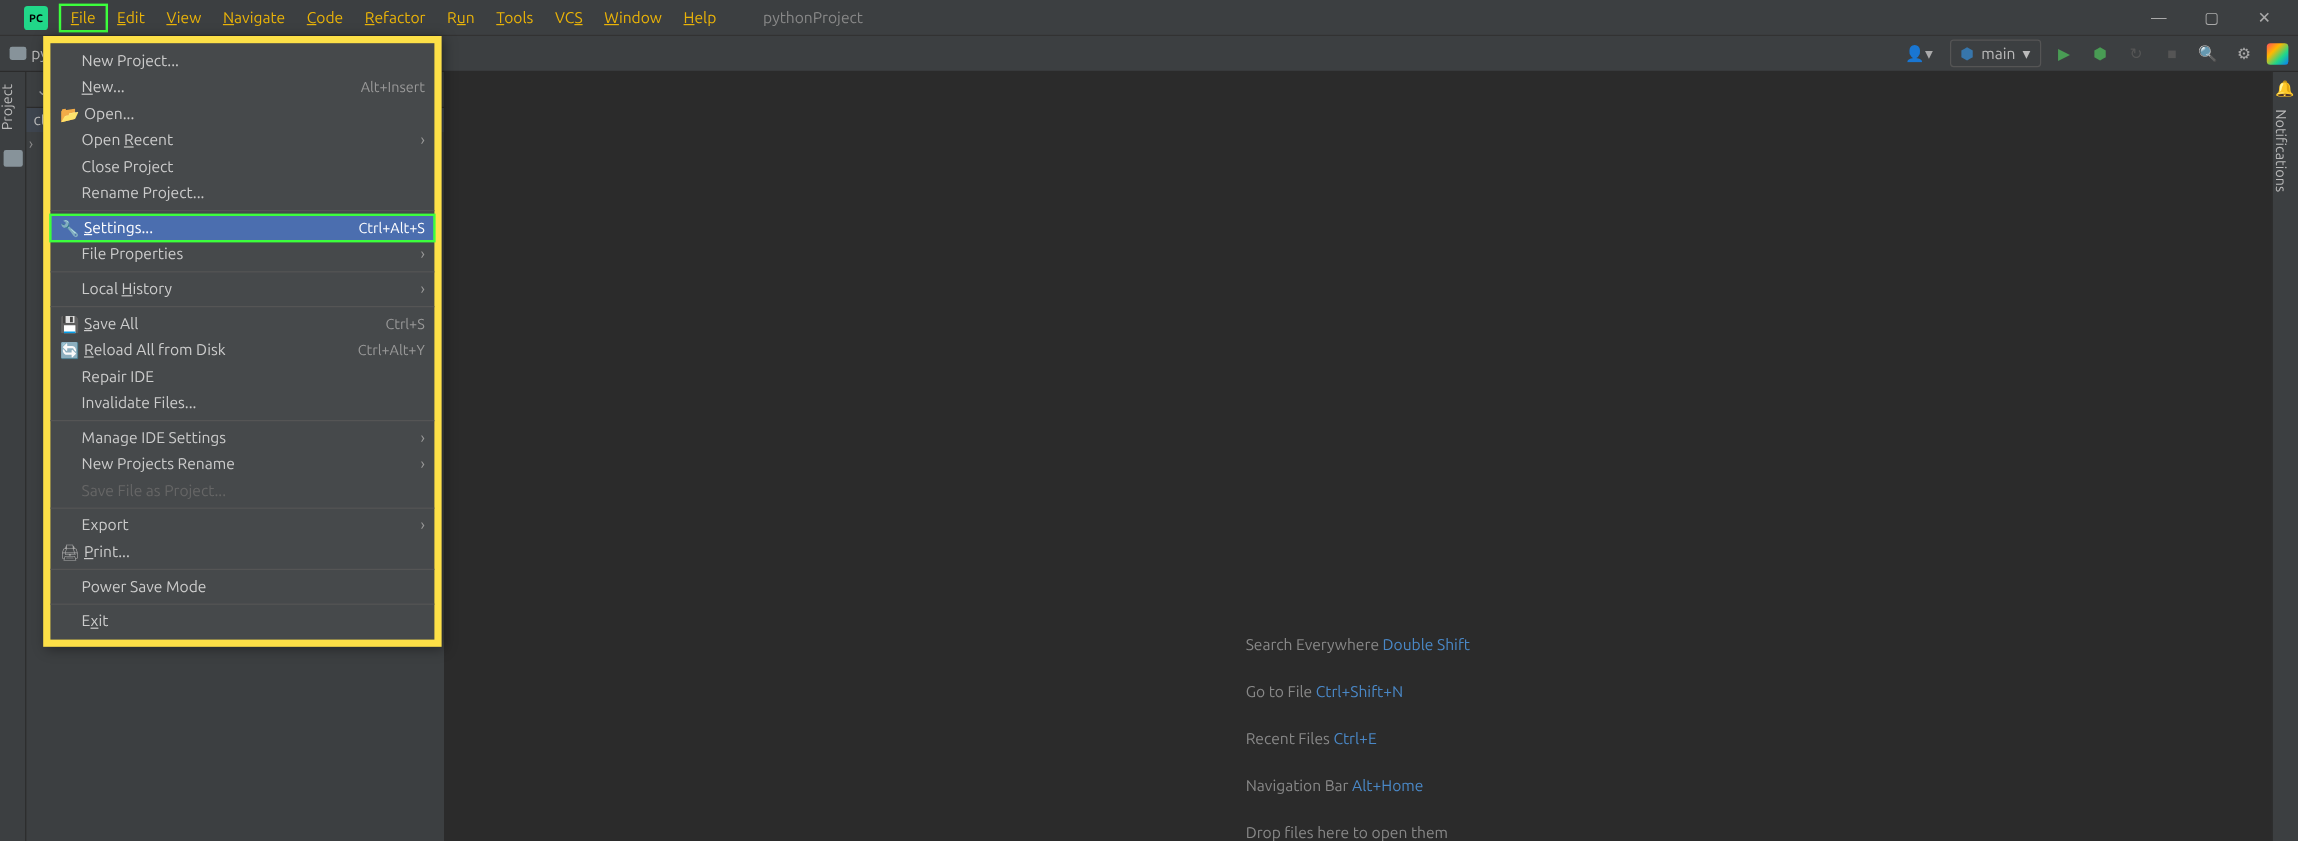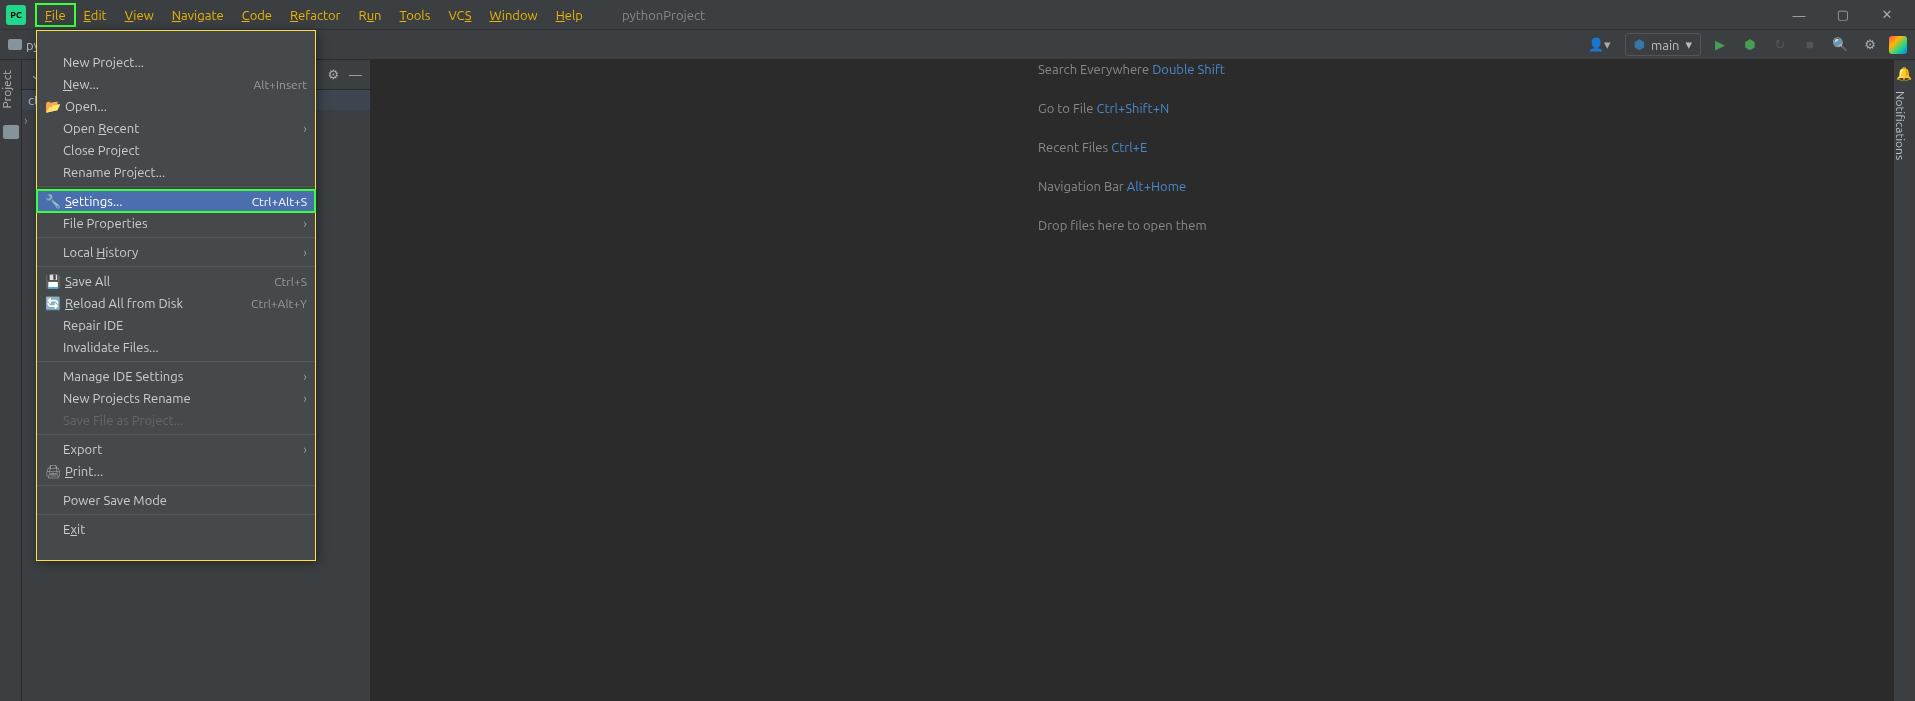--- a/index.html
+++ b/index.html
@@ -1,19 +1,19 @@
 <!DOCTYPE html>
 <html><head>
 <meta charset="utf-8">
 <style>
 * { margin: 0; padding: 0; box-sizing: border-box; font-family: -apple-system, "Segoe UI", Ubuntu, sans-serif; font-size: 13px; }
 body { background: #2b2b2b; color: #bbb; width: 1915px; height: 701px; overflow: hidden; position: relative; }
 
 
-.menubar { height: 30px; background: #3c3f41; display: flex; align-items: center; padding-left: 6px; border-bottom: 1px solid #323232; }
+.menubar { height: 30px; background: #3c3f41; display: flex; align-items: center; padding-left: 20px; border-bottom: 1px solid #323232; }
 .app-icon { width: 20px; height: 20px; background: #21d789; border-radius: 3px; margin-right: 10px; display: flex; align-items: center; justify-content: center; font-size: 9px; font-weight: bold; color: #000; }
 .menu-item { padding: 4px 9px; color: #eab308; cursor: pointer; }
 .menu-item.active { outline: 2px solid #3cff3c; outline-offset: -1px; }
 .menu-item u { text-decoration: underline; }
 .project-name { margin-left: 30px; color: #888; }
 .win-controls { margin-left: auto; display: flex; gap: 28px; padding-right: 20px; color: #aaa; }
 .win-btn { width: 16px; height: 16px; display: flex; align-items: center; justify-content: center; cursor: pointer; }
 
 
 .toolbar { height: 30px; background: #3c3f41; display: flex; align-items: center; padding: 0 8px; border-bottom: 1px solid #2b2b2b; }
@@ -40,34 +40,34 @@
 .bell-ico { text-align: center; padding-top: 6px; color: #aaa; }
 
 
 .tool-header { position: absolute; left: 22px; top: 60px; width: 348px; height: 30px; background: #3c3f41; border-bottom: 1px solid #2b2b2b; display: flex; align-items: center; padding: 0 8px; gap: 10px; }
 .tool-header .right { margin-left: auto; display: flex; gap: 10px; color: #aaa; }
 .tool-body { position: absolute; left: 22px; top: 90px; width: 348px; bottom: 0; background: #3c3f41; }
 .tree-row { display: flex; align-items: center; gap: 4px; padding: 3px 6px; color: #bbb; }
 .sel-bg { background: #4b6eaf22; }
 
 
-.dropdown { position: absolute; left: 36px; top: 30px; width: 280px; background: #46494b; border: 1px solid #fde047; box-shadow: 2px 2px 10px rgba(0,0,0,.4); padding: 20px 0; }
+.dropdown { position: absolute; left: 36px; top: 30px; width: 332px; background: #46494b; border: 6px solid #fde047; box-shadow: 2px 2px 10px rgba(0,0,0,.4); padding: 4px 0; }
 .dd-item { display: flex; align-items: center; height: 22px; padding: 0 8px 0 26px; color: #ccc; cursor: pointer; position: relative; font-size: 13px; }
 .dd-item.has-icon { padding-left: 8px; }
 .dd-item .ico { width: 16px; text-align: center; margin-right: 4px; color: #aaa; }
 .dd-item .lbl { flex: 1; }
 .dd-item .shortcut { color: #999; font-size: 12px; }
 .dd-item .arrow { color: #999; }
 .dd-item.disabled { color: #666; }
 .dd-item.highlighted { background: #4b6eaf; color: #fff; outline: 2px solid #3cff3c; outline-offset: -1px; }
 .dd-item.highlighted .shortcut { color: #fff; }
 .dd-sep { height: 1px; background: #555; margin: 3px 0; }
 
 
-.editor { position: absolute; left: 370px; right: 22px; top: 60px; bottom: 0; background: #2b2b2b; display: flex; flex-direction: column; align-items: center; justify-content: flex-start; gap: 22px; }
+.editor { position: absolute; left: 370px; right: 22px; top: 60px; bottom: 0; background: #2b2b2b; display: flex; flex-direction: column; align-items: center; justify-content: flex-end; gap: 22px; }
 .hint-row { color: #888; font-size: 15px; }
 .hint-row .kb { color: #4a88c7; }
 
 </style>
 </head>
 <body>
 
 <div class="menubar">
   <div class="app-icon">PC</div>
   <div id="menu-items" style="display: flex;">

